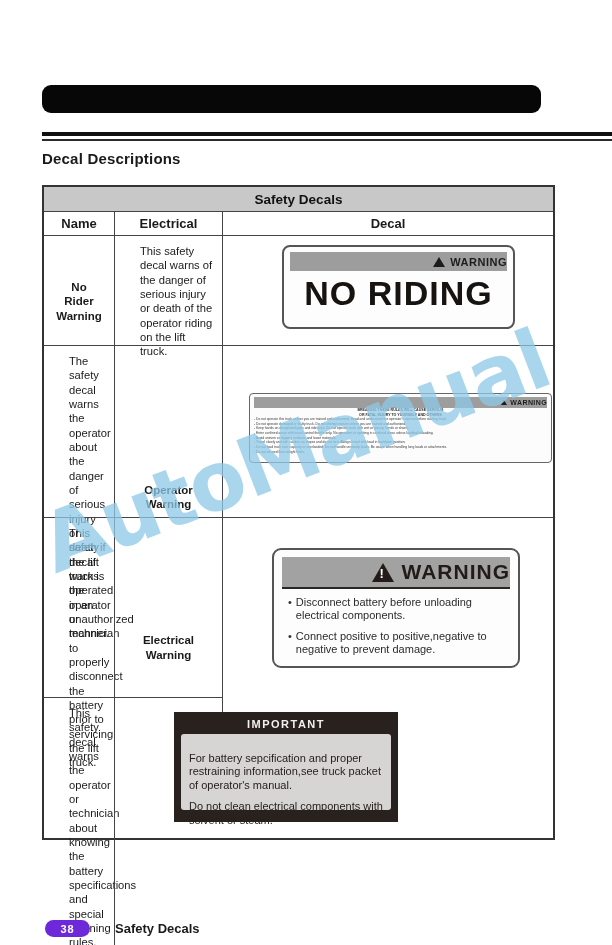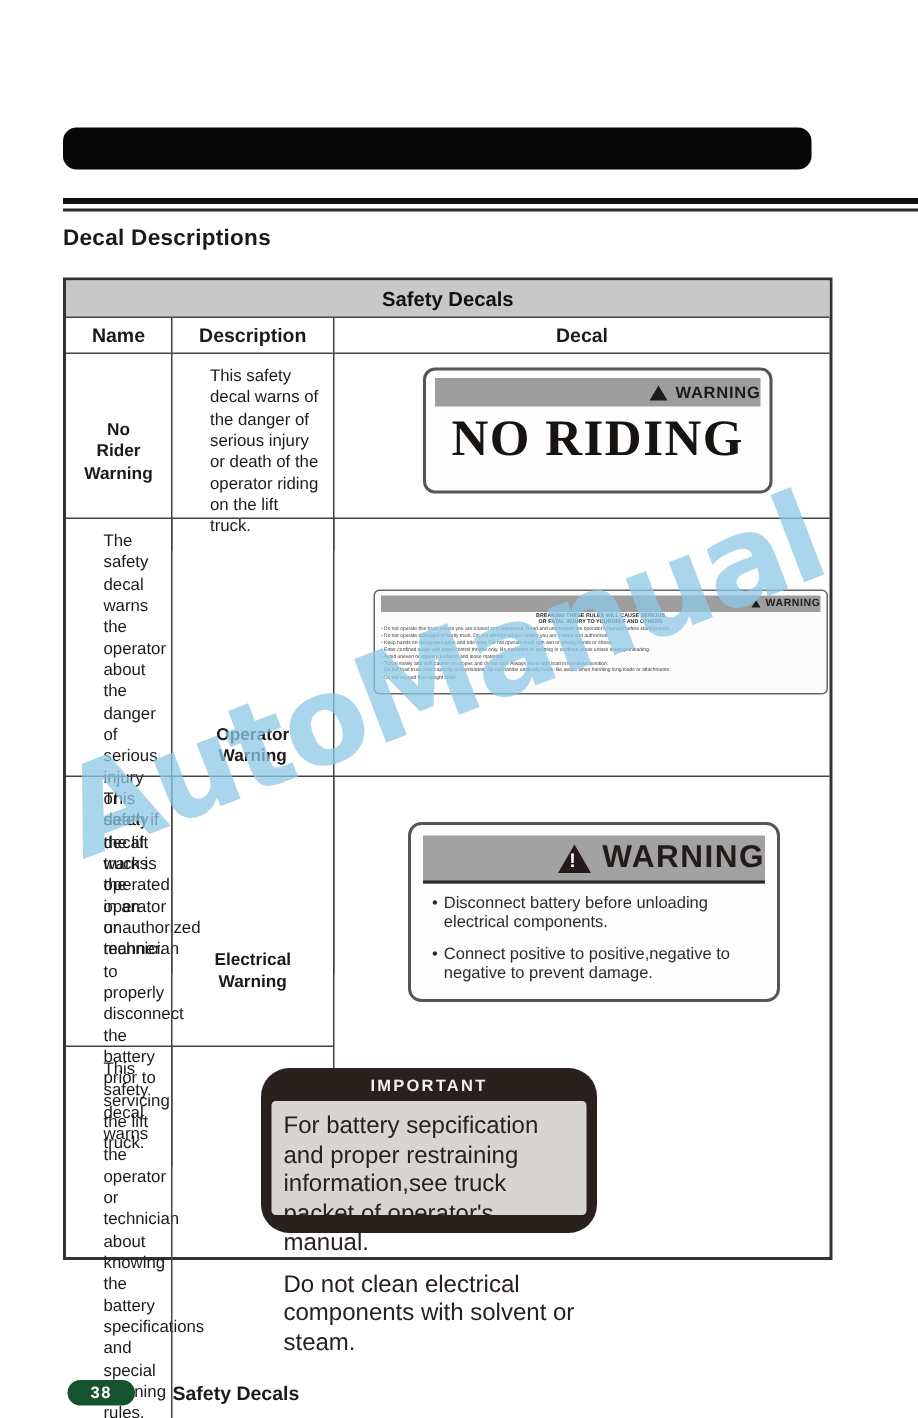--- a/index.html
+++ b/index.html
@@ -32,21 +32,21 @@
   .tri-sm{border-left:6px solid transparent;border-right:6px solid transparent;border-bottom:10px solid #1c1c1c;margin-right:5px;}
   .tri-xs{border-left:3px solid transparent;border-right:3px solid transparent;border-bottom:5px solid #1c1c1c;margin-right:3px;}
   .tri-big{border-left:11px solid transparent;border-right:11px solid transparent;border-bottom:19px solid #221b19;margin-right:8px;vertical-align:-2px;}
   .tri-big::after{content:"!";position:absolute;left:-3px;top:3px;color:#fff;font-size:13px;font-weight:bold;font-family:"Liberation Sans",sans-serif;}
 
   
   .decal-noriding{position:absolute;left:59px;top:9px;width:233px;height:84px;background:#fdfdfd;
                   border:2px solid #555;border-radius:8px;box-sizing:border-box;padding:5px 6px;}
   .decal-noriding .graybar{height:19px;font-size:11px;font-weight:bold;letter-spacing:.5px;}
   .noriding-text{text-align:center;font-size:34px;font-weight:bold;letter-spacing:1px;color:#161311;margin-top:3px;
-                 font-family:Liberation Serif, serif;}
+                 font-family:Liberation Sans, sans-serif;}
 
   
   .decal-operator{position:absolute;left:26px;top:47px;width:303px;height:70px;background:#fcfcfc;
                   border:1.5px solid #666;border-radius:4px;box-sizing:border-box;padding:3px 4px;}
   .decal-operator .graybar{height:11px;font-size:7px;font-weight:bold;letter-spacing:.4px;}
   .micro-scale{transform:scale(0.45);transform-origin:0 0;width:222%;}
   .micro-center{text-align:center;font-weight:bold;font-size:8px;line-height:1.25;color:#2d2d2d;}
   .micro-line{font-size:7.4px;line-height:1.38;color:#3a3a3a;white-space:nowrap;overflow:hidden;}
   .micro-line::before{content:"- ";}
 
@@ -54,54 +54,54 @@
   .decal-electrical{position:absolute;left:49px;top:30px;width:248px;height:120px;background:#fdfdfd;
                     border:2px solid #555;border-radius:9px;box-sizing:border-box;padding:7px 8px;}
   .decal-electrical .graybar{height:30px;background:#a2a2a2;border-bottom:2.5px solid #2b2724;
                              font-size:21px;font-weight:bold;letter-spacing:1px;color:#221b19;}
   .e-bullets{padding:7px 2px 0 6px;}
   .bullet{display:flex;gap:4px;font-size:11px;line-height:1.22;color:#2b2b2b;margin-bottom:7px;}
   .bullet .dot{flex:0 0 auto;}
 
   
   .decal-battery{position:absolute;left:59px;top:14px;width:224px;height:110px;background:#28211e;
-                 border-radius:19px;box-sizing:border-box;padding:4px 7px 7px 7px;}
+                 border-radius:0;box-sizing:border-box;padding:4px 7px 7px 7px;}
   .imp-title{color:#f3f0ee;text-align:center;font-size:11px;font-weight:bold;letter-spacing:1.5px;margin:2px 0 4px 0;}
-  .imp-panel{background:#d7d5d3;border-radius:3px;padding:7px 8px;font-size:16px;line-height:1.22;color:#27211e;height:76px;box-sizing:border-box;}
+  .imp-panel{background:#d7d5d3;border-radius:3px;padding:18px 8px;font-size:11px;line-height:1.22;color:#27211e;height:76px;box-sizing:border-box;}
   .imp-panel p{margin:0 0 8px 0;}
 
   
   .watermark{position:absolute;left:60px;top:472px;height:82px;line-height:82px;
              font-size:82px;font-weight:bold;color:#8ec9e8;opacity:0.75;white-space:nowrap;
              transform:rotate(-21deg);transform-origin:0 100%;pointer-events:none;z-index:5;
              font-family:"DejaVu Sans","Liberation Sans",sans-serif;letter-spacing:-2px;}
 
   
   .footer{position:absolute;left:45px;top:888px;display:flex;align-items:center;gap:25px;}
-  .page-pill{width:45px;height:17px;background:#14532d;border-radius:9px;color:#fff;
+  .page-pill{width:45px;height:17px;background:#6d28d9;border-radius:9px;color:#fff;
              font-size:11px;font-weight:bold;display:flex;align-items:center;justify-content:center;letter-spacing:1px;}
   .footer-title{font-size:13px;font-weight:bold;}
 </style>
 </head>
 <body>
 
 <div class="page">
 
   <div class="title-bar"></div>
   <div class="double-rule"></div>
 
   <div class="heading">Decal Descriptions</div>
 
   <div class="decal-table">
 
     <div class="t-title">Safety Decals</div>
 
     <div class="trow head">
       <div class="cell">Name</div>
-      <div class="cell">Description</div>
+      <div class="cell">Electrical</div>
       <div class="cell">Decal</div>
     </div>
 
     <div class="trow" style="height:110px;">
       <div class="cell name-cell">No Rider Warning</div>
       <div class="cell desc-cell">This safety decal warns of the danger of serious injury or death of the operator riding on the lift truck.</div>
       <div class="cell view-cell">
         <div class="decal-noriding">
           <div class="graybar">
             <span class="tri tri-sm"></span>

